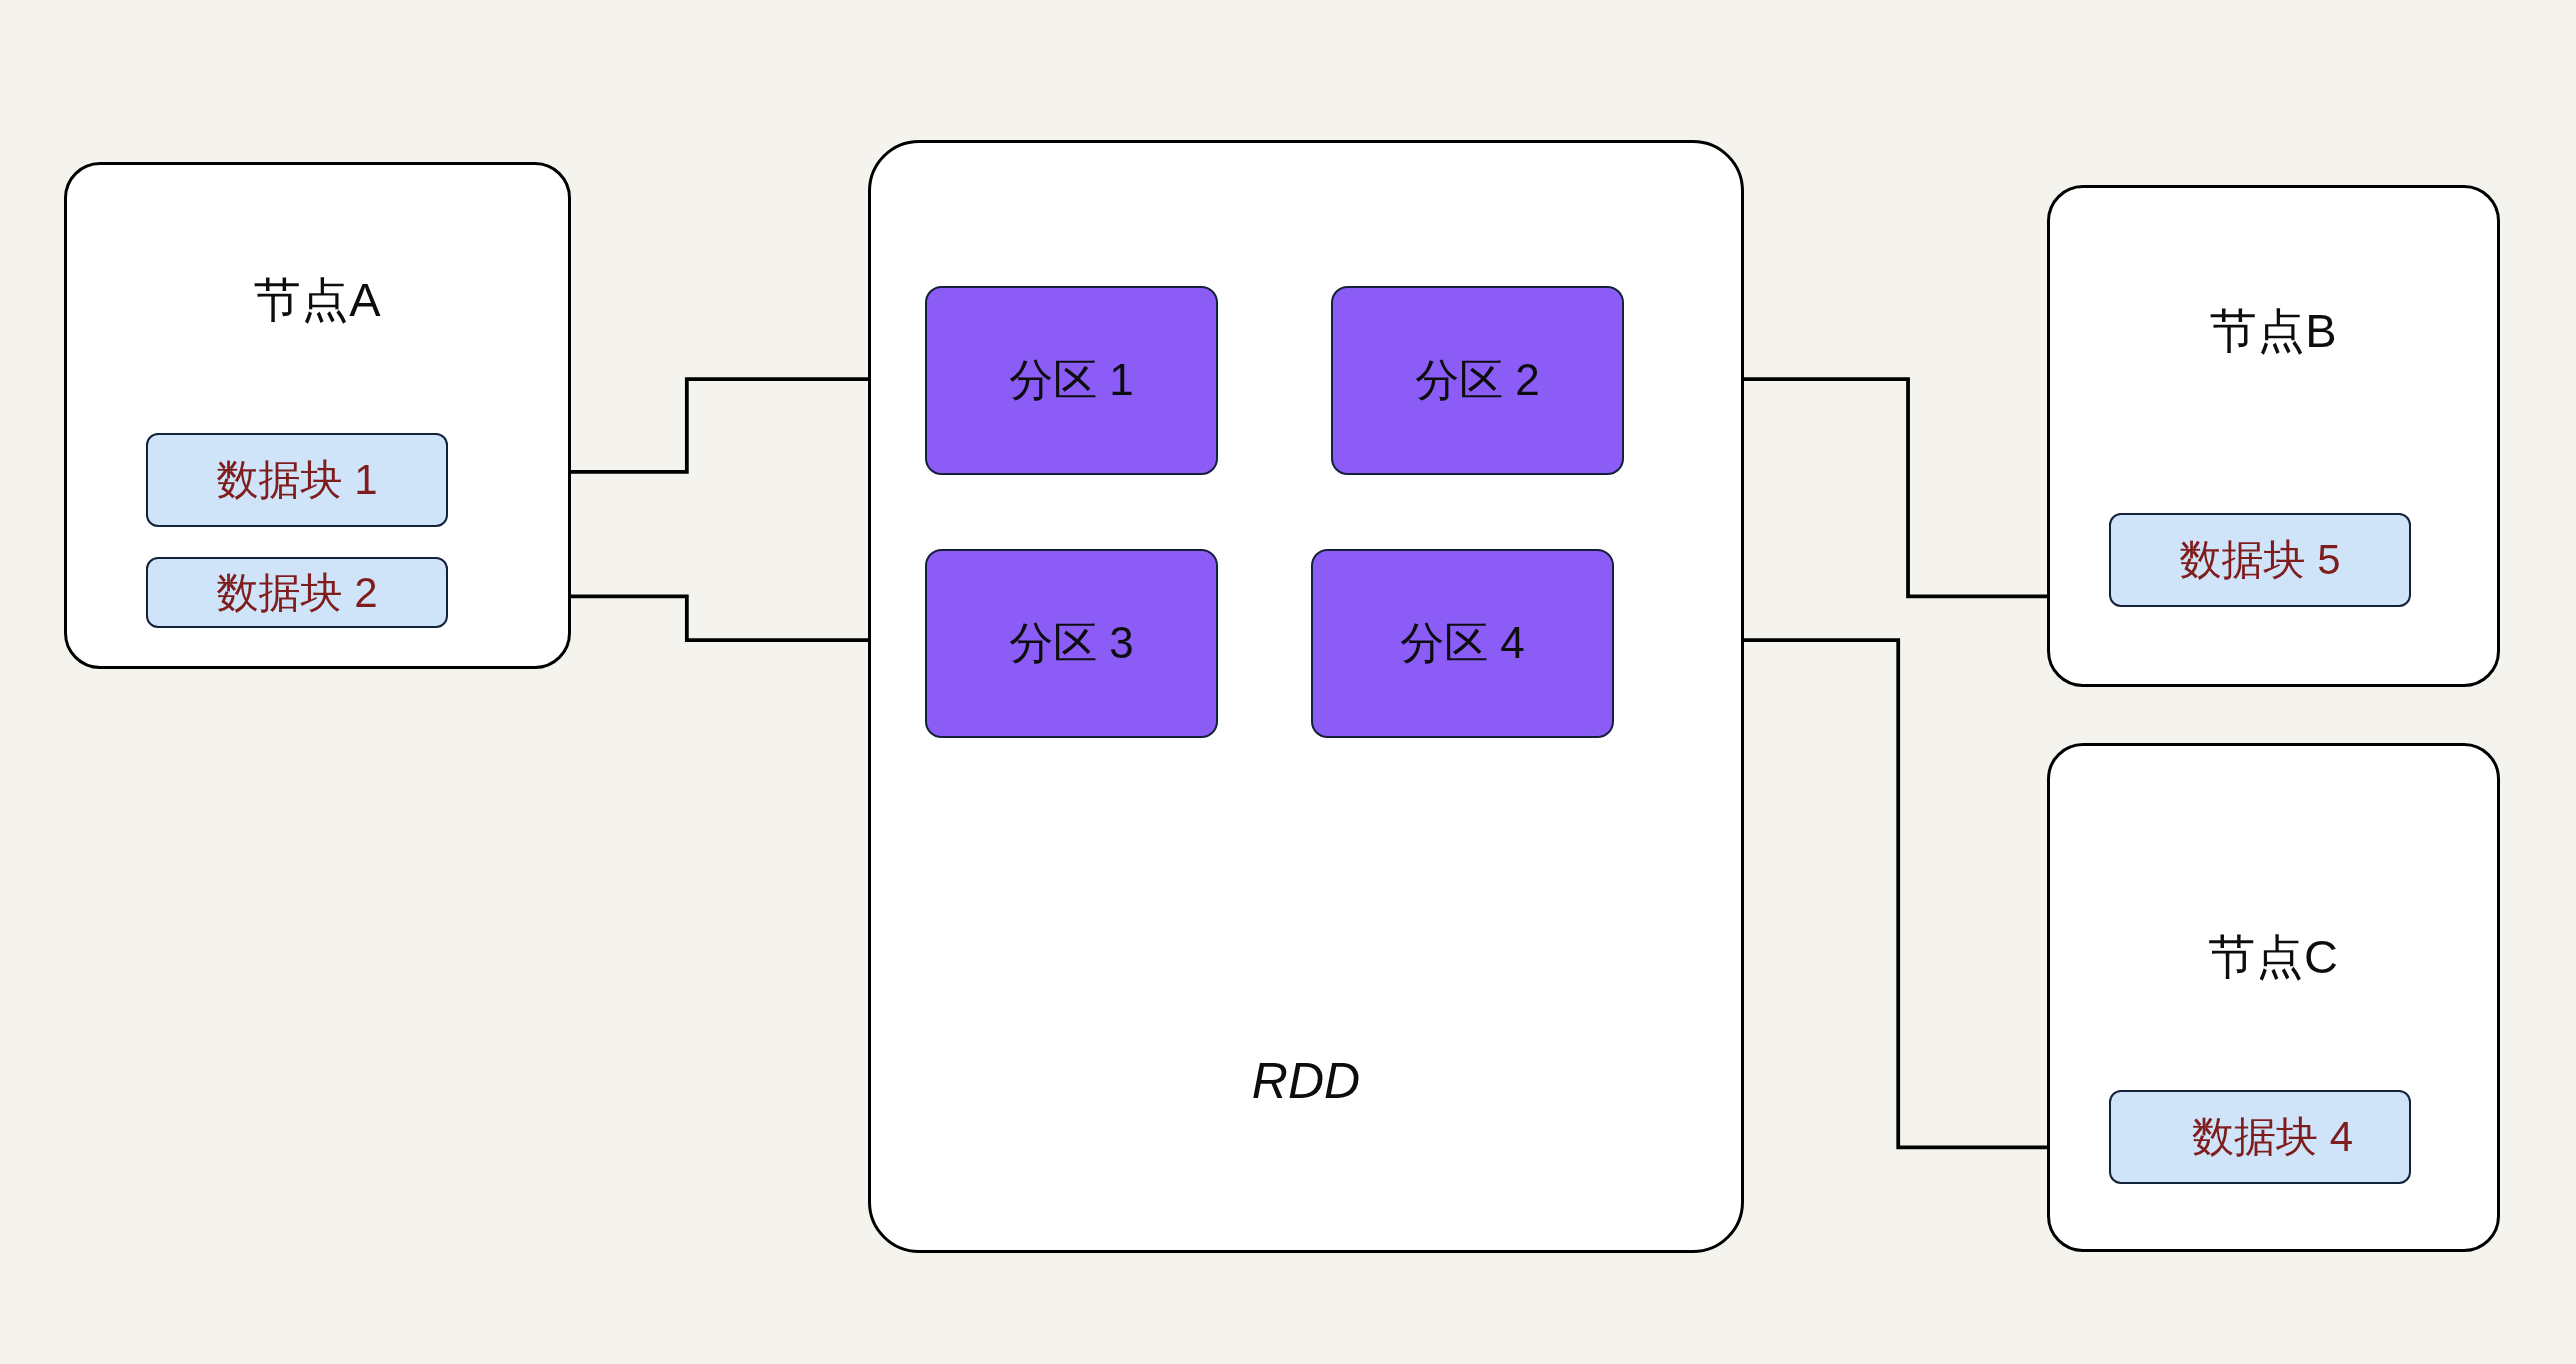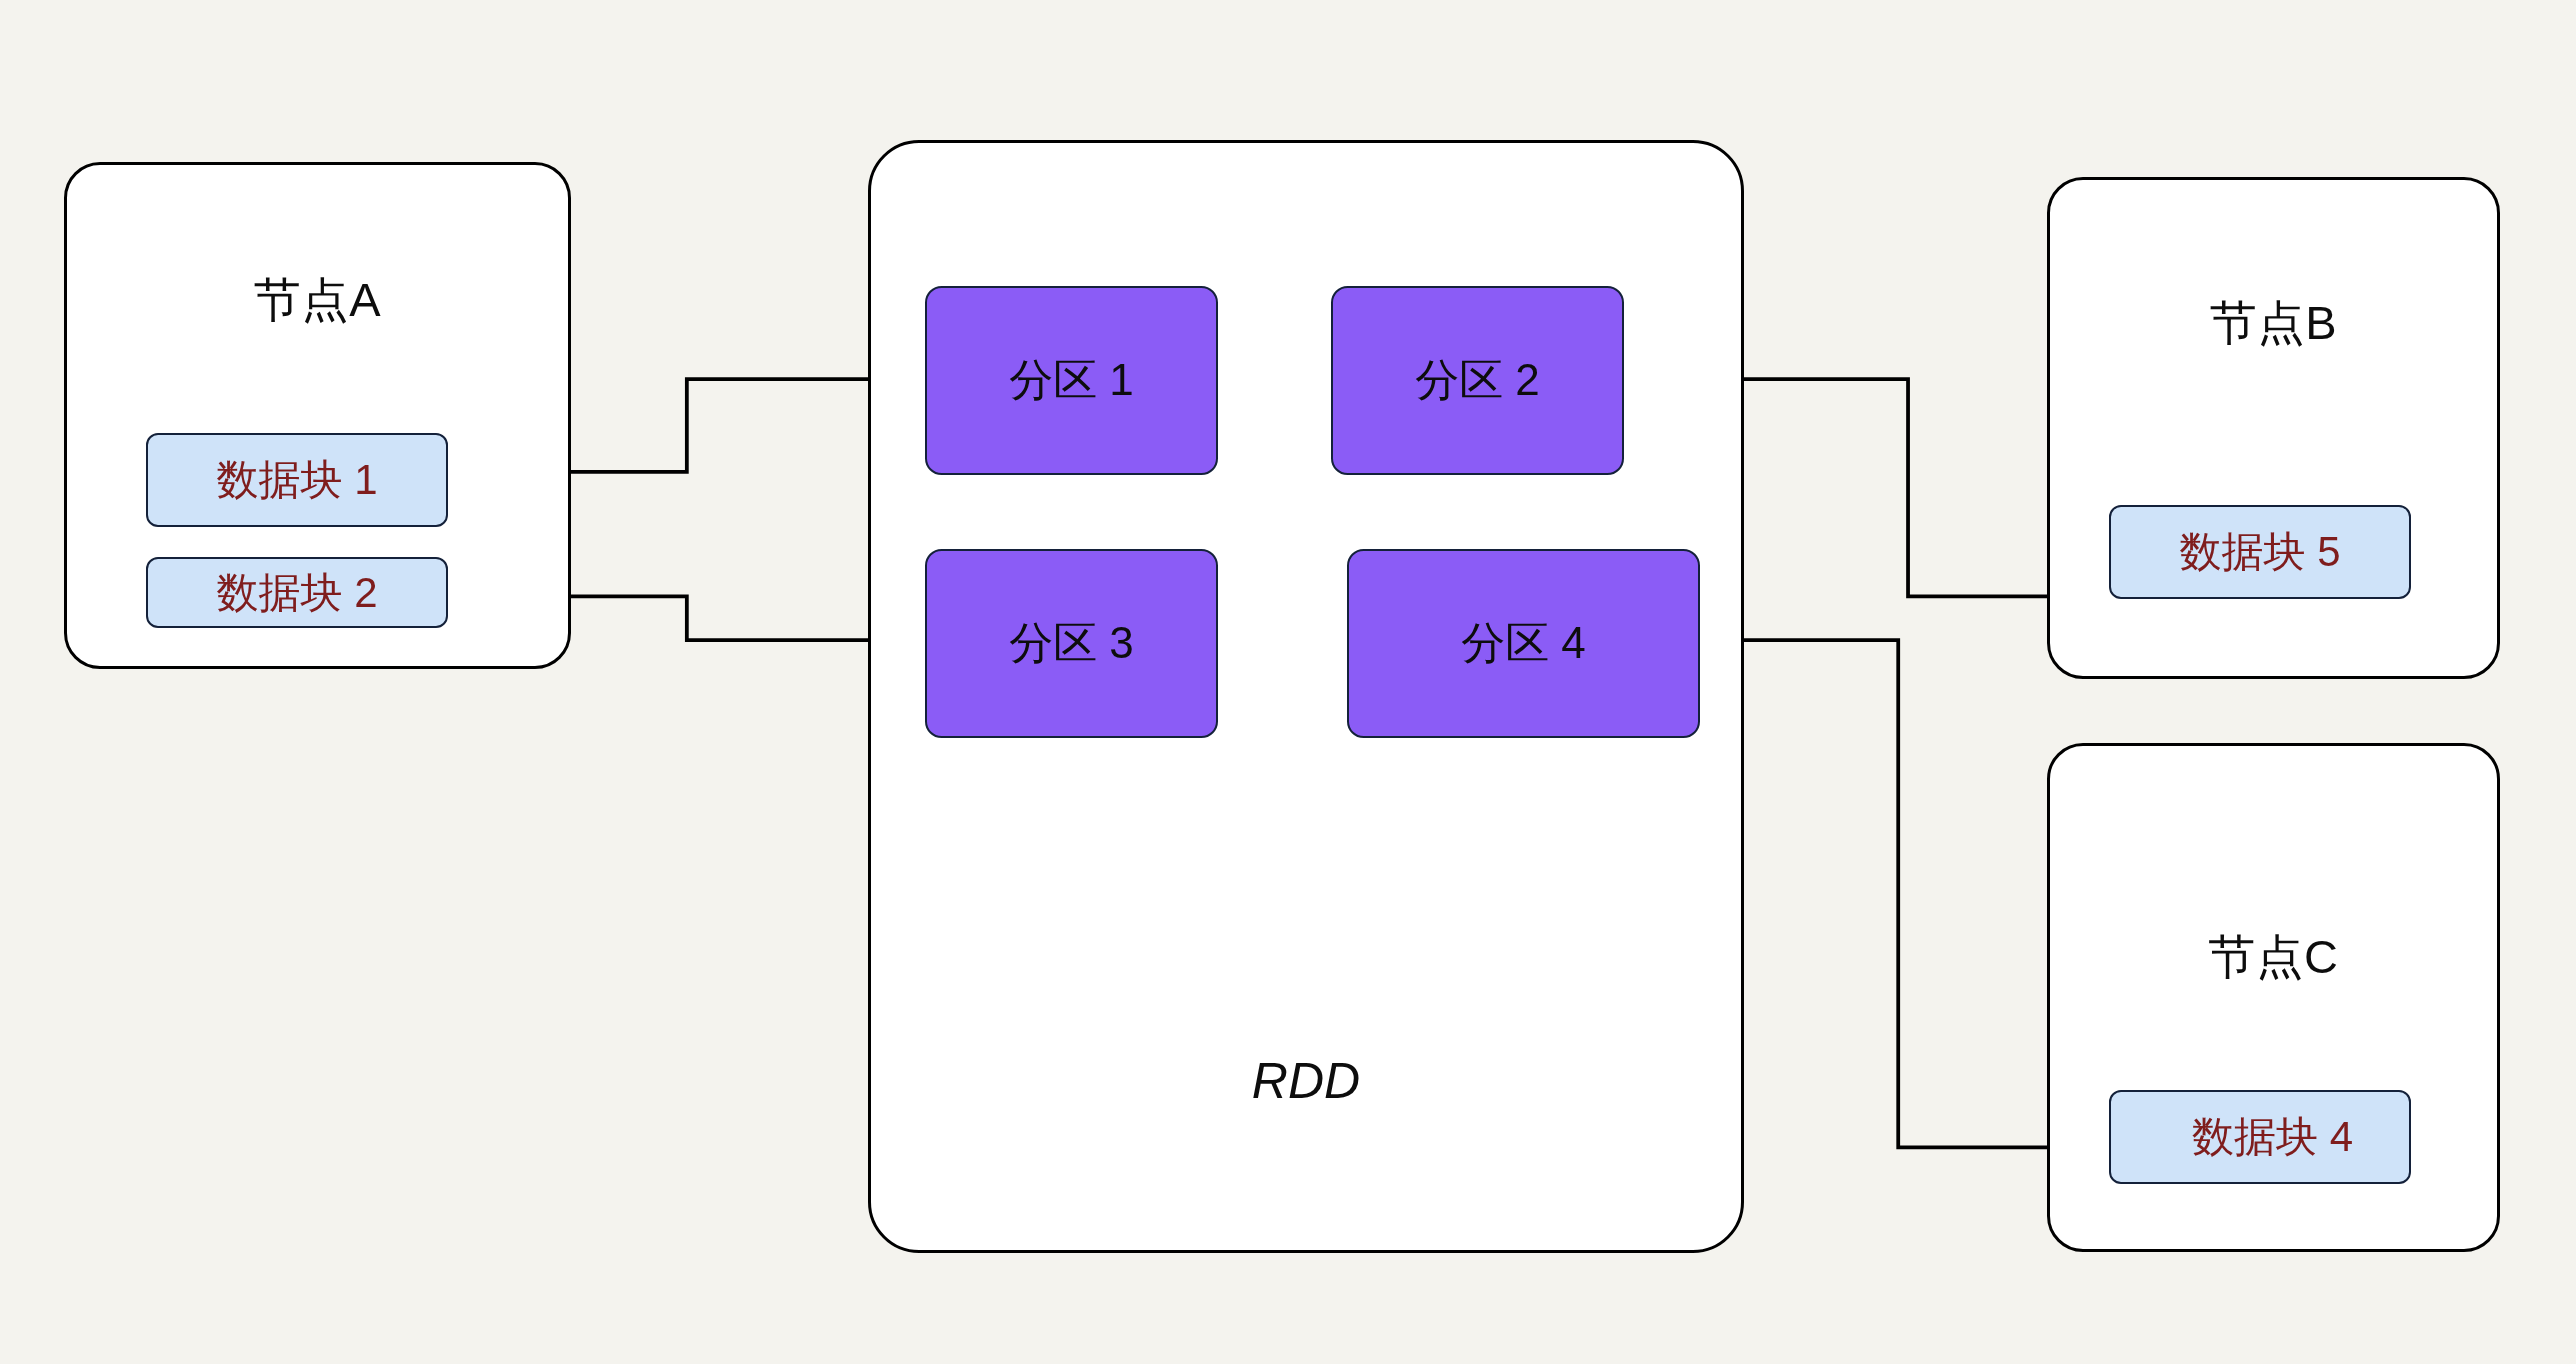--- a/index.html
+++ b/index.html
@@ -115,26 +115,26 @@
   </div>
 
   <div class="node-box" style="left:868px; top:140px; width:876px; height:1113px; border-radius:51px;">
 
     <div class="partition-chip" style="left:54px; top:143px; width:293px; height:189px;">分区 1</div>
 
     <div class="partition-chip" style="left:460px; top:143px; width:293px; height:189px;">分区 2</div>
 
     <div class="partition-chip" style="left:54px; top:406px; width:293px; height:189px;">分区 3</div>
 
-    <div class="partition-chip" style="left:476px; top:406px; width:353px; height:189px;">分区 4</div>
+    <div class="partition-chip" style="left:440px; top:406px; width:303px; height:189px;">分区 4</div>
 
     <div class="rdd-label" style="top:909px;">RDD</div>
   </div>
 
-  <div class="node-box" style="left:2047px; top:177px; width:453px; height:502px;">
+  <div class="node-box" style="left:2047px; top:185px; width:453px; height:502px;">
     <div class="node-title" style="top:117px;">节点B</div>
 
     <div class="blue-chip" style="left:59px; top:325px; width:302px; height:94px;">数据块 5</div>
   </div>
 
   <div class="node-box" style="left:2047px; top:743px; width:453px; height:509px;">
     <div class="node-title" style="top:185px;">节点C</div>
 
     <div class="blue-chip" style="left:59px; top:344px; width:302px; height:94px;padding-left:25px;">数据块 4</div>
   </div>

